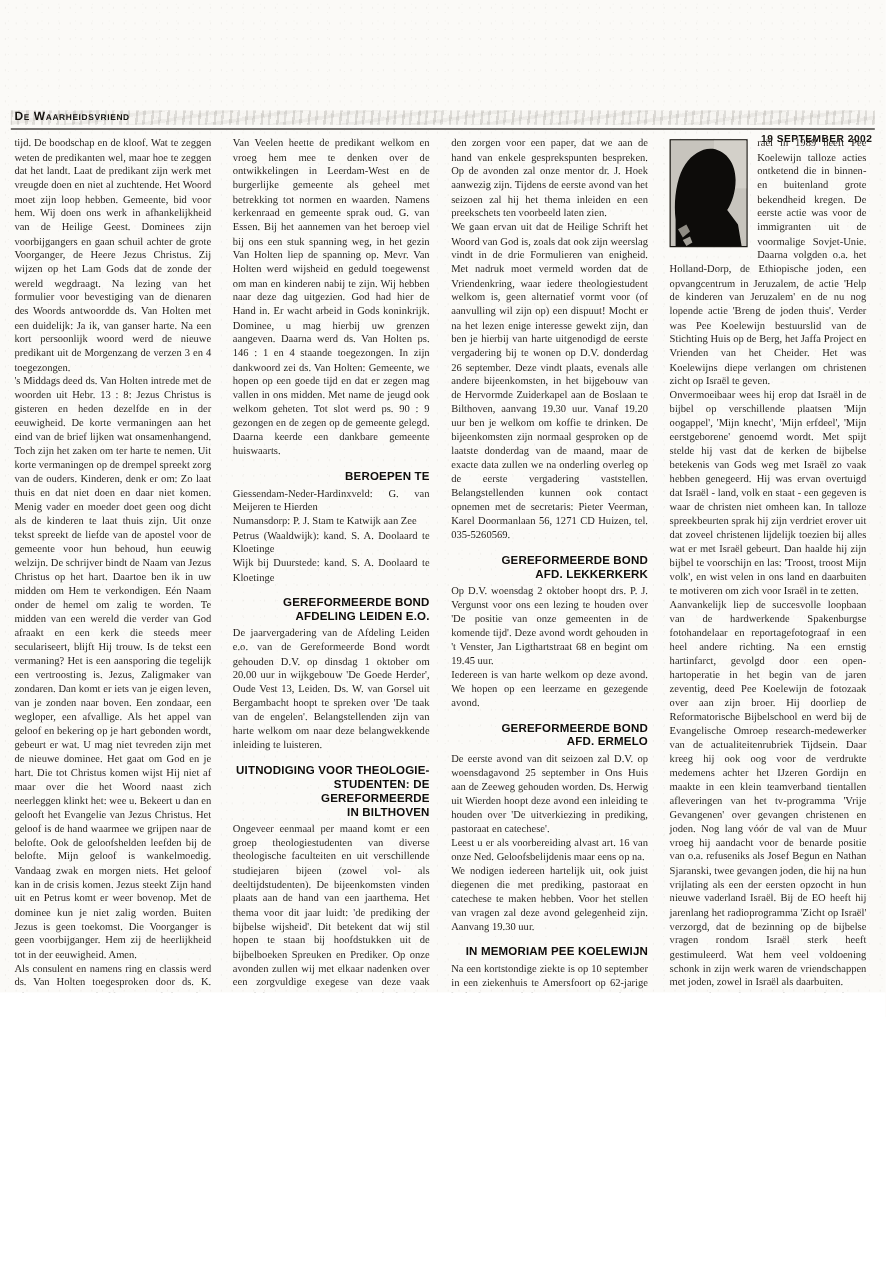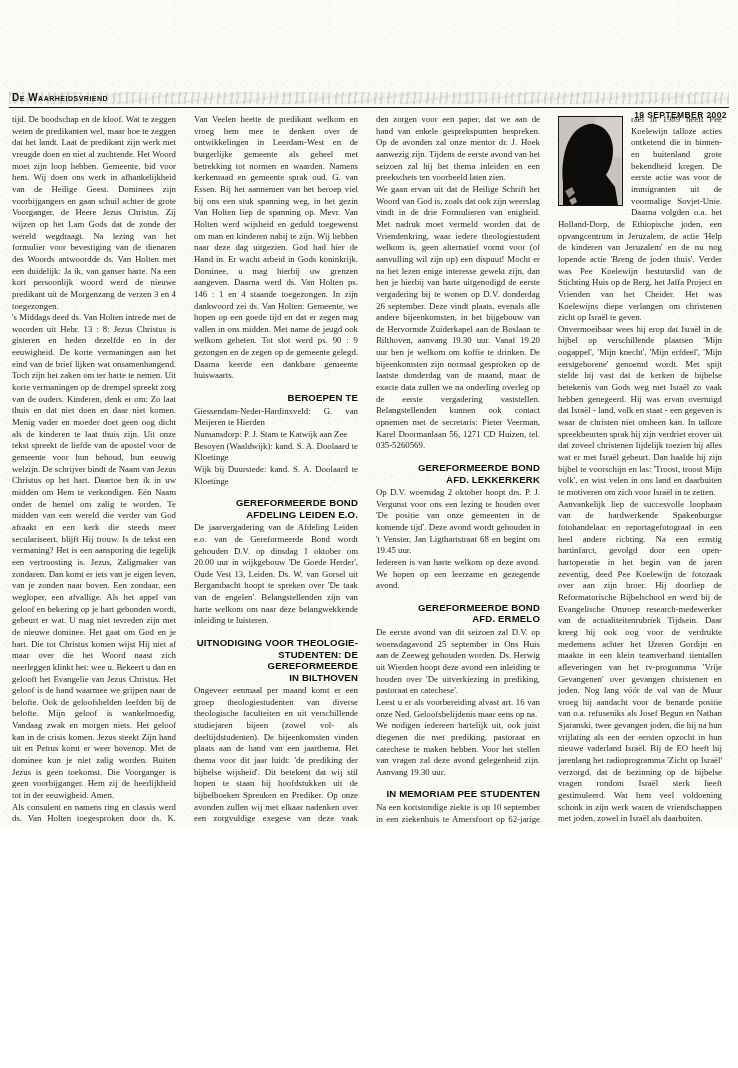--- a/index.html
+++ b/index.html
@@ -89,21 +89,21 @@
       <p>tijd. De boodschap en de kloof. Wat te zeggen weten de predikanten wel, maar hoe te zeggen dat het landt. Laat de predikant zijn werk met vreugde doen en niet al zuchtende. Het Woord moet zijn loop hebben. Gemeente, bid voor hem. Wij doen ons werk in afhankelijkheid van de Heilige Geest. Dominees zijn voorbijgangers en gaan schuil achter de grote Voorganger, de Heere Jezus Christus. Zij wijzen op het Lam Gods dat de zonde der wereld wegdraagt. Na lezing van het formulier voor bevestiging van de dienaren des Woords antwoordde ds. Van Holten met een duidelijk: Ja ik, van ganser harte. Na een kort persoonlijk woord werd de nieuwe predikant uit de Morgenzang de verzen 3 en 4 toegezongen.</p>
       <p>'s Middags deed ds. Van Holten intrede met de woorden uit Hebr. 13 : 8: Jezus Christus is gisteren en heden dezelfde en in der eeuwigheid. De korte vermaningen aan het eind van de brief lijken wat onsamenhangend. Toch zijn het zaken om ter harte te nemen. Uit korte vermaningen op de drempel spreekt zorg van de ouders. Kinderen, denk er om: Zo laat thuis en dat niet doen en daar niet komen. Menig vader en moeder doet geen oog dicht als de kinderen te laat thuis zijn. Uit onze tekst spreekt de liefde van de apostel voor de gemeente voor hun behoud, hun eeuwig welzijn. De schrijver bindt de Naam van Jezus Christus op het hart. Daartoe ben ik in uw midden om Hem te verkondigen. Eén Naam onder de hemel om zalig te worden. Te midden van een wereld die verder van God afraakt en een kerk die steeds meer seculariseert, blijft Hij trouw. Is de tekst een vermaning? Het is een aansporing die tegelijk een vertroosting is. Jezus, Zaligmaker van zondaren. Dan komt er iets van je eigen leven, van je zonden naar boven. Een zondaar, een wegloper, een afvallige. Als het appel van geloof en bekering op je hart gebonden wordt, gebeurt er wat. U mag niet tevreden zijn met de nieuwe dominee. Het gaat om God en je hart. Die tot Christus komen wijst Hij niet af maar over die het Woord naast zich neerleggen klinkt het: wee u. Bekeert u dan en gelooft het Evangelie van Jezus Christus. Het geloof is de hand waarmee we grijpen naar de belofte. Ook de geloofshelden leefden bij de belofte. Mijn geloof is wankelmoedig. Vandaag zwak en morgen niets. Het geloof kan in de crisis komen. Jezus steekt Zijn hand uit en Petrus komt er weer bovenop. Met de dominee kun je niet zalig worden. Buiten Jezus is geen toekomst. Die Voorganger is geen voorbijganger. Hem zij de heerlijkheid tot in der eeuwigheid. Amen.</p>
       <p>Als consulent en namens ring en classis werd ds. Van Holten toegesproken door ds. K. Klopstra. Hij was dankbaar voor de bezoeken waarin hij meer had ontvangen dan hij had kunnen geven en gaf ds. Van Holten de belofte uit Zef. 3 : 9 mee. Burgemeester</p>
     </div>
 
     <div class="col">
       <p>Van Veelen heette de predikant welkom en vroeg hem mee te denken over de ontwikkelingen in Leerdam-West en de burgerlijke gemeente als geheel met betrekking tot normen en waarden. Namens kerkenraad en gemeente sprak oud. G. van Essen. Bij het aannemen van het beroep viel bij ons een stuk spanning weg, in het gezin Van Holten liep de spanning op. Mevr. Van Holten werd wijsheid en geduld toegewenst om man en kinderen nabij te zijn. Wij hebben naar deze dag uitgezien. God had hier de Hand in. Er wacht arbeid in Gods koninkrijk. Dominee, u mag hierbij uw grenzen aangeven. Daarna werd ds. Van Holten ps. 146 : 1 en 4 staande toegezongen. In zijn dankwoord zei ds. Van Holten: Gemeente, we hopen op een goede tijd en dat er zegen mag vallen in ons midden. Met name de jeugd ook welkom geheten. Tot slot werd ps. 90 : 9 gezongen en de zegen op de gemeente gelegd. Daarna keerde een dankbare gemeente huiswaarts.</p>
       <h3>BEROEPEN TE</h3>
       <p>Giessendam-Neder-Hardinxveld: G. van Meijeren te Hierden
 Numansdorp: P. J. Stam te Katwijk aan Zee
-Besoyen (Waaldwijk): kand. S. A. Doolaard te Kloetinge
+Petrus (Waaldwijk): kand. S. A. Doolaard te Kloetinge
 Wijk bij Duurstede: kand. S. A. Doolaard te Kloetinge</p>
       <h3>GEREFORMEERDE BOND
 AFDELING LEIDEN E.O.</h3>
       <p>De jaarvergadering van de Afdeling Leiden e.o. van de Gereformeerde Bond wordt gehouden D.V. op dinsdag 1 oktober om 20.00 uur in wijkgebouw 'De Goede Herder', Oude Vest 13, Leiden. Ds. W. van Gorsel uit Bergambacht hoopt te spreken over 'De taak van de engelen'. Belangstellenden zijn van harte welkom om naar deze belangwekkende inleiding te luisteren.</p>
       <h3>UITNODIGING VOOR THEOLOGIE-
 STUDENTEN: DE GEREFORMEERDE
 IN BILTHOVEN</h3>
       <p>Ongeveer eenmaal per maand komt er een groep theologiestudenten van diverse theologische faculteiten en uit verschillende studiejaren bijeen (zowel vol- als deeltijdstudenten). De bijeenkomsten vinden plaats aan de hand van een jaarthema. Het thema voor dit jaar luidt: 'de prediking der bijbelse wijsheid'. Dit betekent dat wij stil hopen te staan bij hoofdstukken uit de bijbelboeken Spreuken en Prediker. Op onze avonden zullen wij met elkaar nadenken over een zorgvuldige exegese van deze vaak moeilijke passages. Ons jaarthema luidt echter niet 'de exegese van de bijbelse wijsheid'. Op de vriendenkring willen wij graag doorstoten naar de homiletische en pastorale praktijk. Daarom zullen wij ook dit seizoen aan de slag gaan met preekschetsen. Een centrale vraag zal zijn: hoe komen wij van de exegese naar de prediking? Twee le-</p>
     </div>
 
@@ -112,21 +112,21 @@
       <p>We gaan ervan uit dat de Heilige Schrift het Woord van God is, zoals dat ook zijn weerslag vindt in de drie Formulieren van enigheid. Met nadruk moet vermeld worden dat de Vriendenkring, waar iedere theologiestudent welkom is, geen alternatief vormt voor (of aanvulling wil zijn op) een dispuut! Mocht er na het lezen enige interesse gewekt zijn, dan ben je hierbij van harte uitgenodigd de eerste vergadering bij te wonen op D.V. donderdag 26 september. Deze vindt plaats, evenals alle andere bijeenkomsten, in het bijgebouw van de Hervormde Zuiderkapel aan de Boslaan te Bilthoven, aanvang 19.30 uur. Vanaf 19.20 uur ben je welkom om koffie te drinken. De bijeenkomsten zijn normaal gesproken op de laatste donderdag van de maand, maar de exacte data zullen we na onderling overleg op de eerste vergadering vaststellen. Belangstellenden kunnen ook contact opnemen met de secretaris: Pieter Veerman, Karel Doormanlaan 56, 1271 CD Huizen, tel. 035-5260569.</p>
       <h3>GEREFORMEERDE BOND
 AFD. LEKKERKERK</h3>
       <p>Op D.V. woensdag 2 oktober hoopt drs. P. J. Vergunst voor ons een lezing te houden over 'De positie van onze gemeenten in de komende tijd'. Deze avond wordt gehouden in 't Venster, Jan Ligthartstraat 68 en begint om 19.45 uur.
 Iedereen is van harte welkom op deze avond. We hopen op een leerzame en gezegende avond.</p>
       <h3>GEREFORMEERDE BOND
 AFD. ERMELO</h3>
       <p>De eerste avond van dit seizoen zal D.V. op woensdagavond 25 september in Ons Huis aan de Zeeweg gehouden worden. Ds. Herwig uit Wierden hoopt deze avond een inleiding te houden over 'De uitverkiezing in prediking, pastoraat en catechese'.
 Leest u er als voorbereiding alvast art. 16 van onze Ned. Geloofsbelijdenis maar eens op na.
 We nodigen iedereen hartelijk uit, ook juist diegenen die met prediking, pastoraat en catechese te maken hebben. Voor het stellen van vragen zal deze avond gelegenheid zijn. Aanvang 19.30 uur.</p>
-      <h3>IN MEMORIAM PEE STUDENTEN</h3>
+      <h3>IN MEMORIAM PEE KOELEWIJN</h3>
       <p>Na een kortstondige ziekte is op 10 september in een ziekenhuis te Amersfoort op 62-jarige leeftijd overleden Pee Koelewijn, hoofdredacteur van het maandblad 'Christenen voor Israël Aktueel'. Sinds zijn aantreden bij de stichting Christenen voor Is-</p>
     </div>
 
     <div class="col">
       <span class="photo">
         <svg viewBox="0 0 63 88" preserveAspectRatio="none">
           <rect x="0" y="0" width="63" height="88" fill="#c7c4bd"></rect>
           <rect x="36" y="0" width="27" height="40" fill="#d3d0c9"></rect>
           <path d="M4,88 L4,66 C2,50 5,30 12,20 C18,11 27,6 35,7 C47,9 54,20 54,33 C54,43 51,52 47,58 L56,70 L59,88 Z" fill="#0d0c0a"></path>
           <path d="M6,74 l7,-4 3,6 -6,5 z" fill="#8f8c84"></path>

